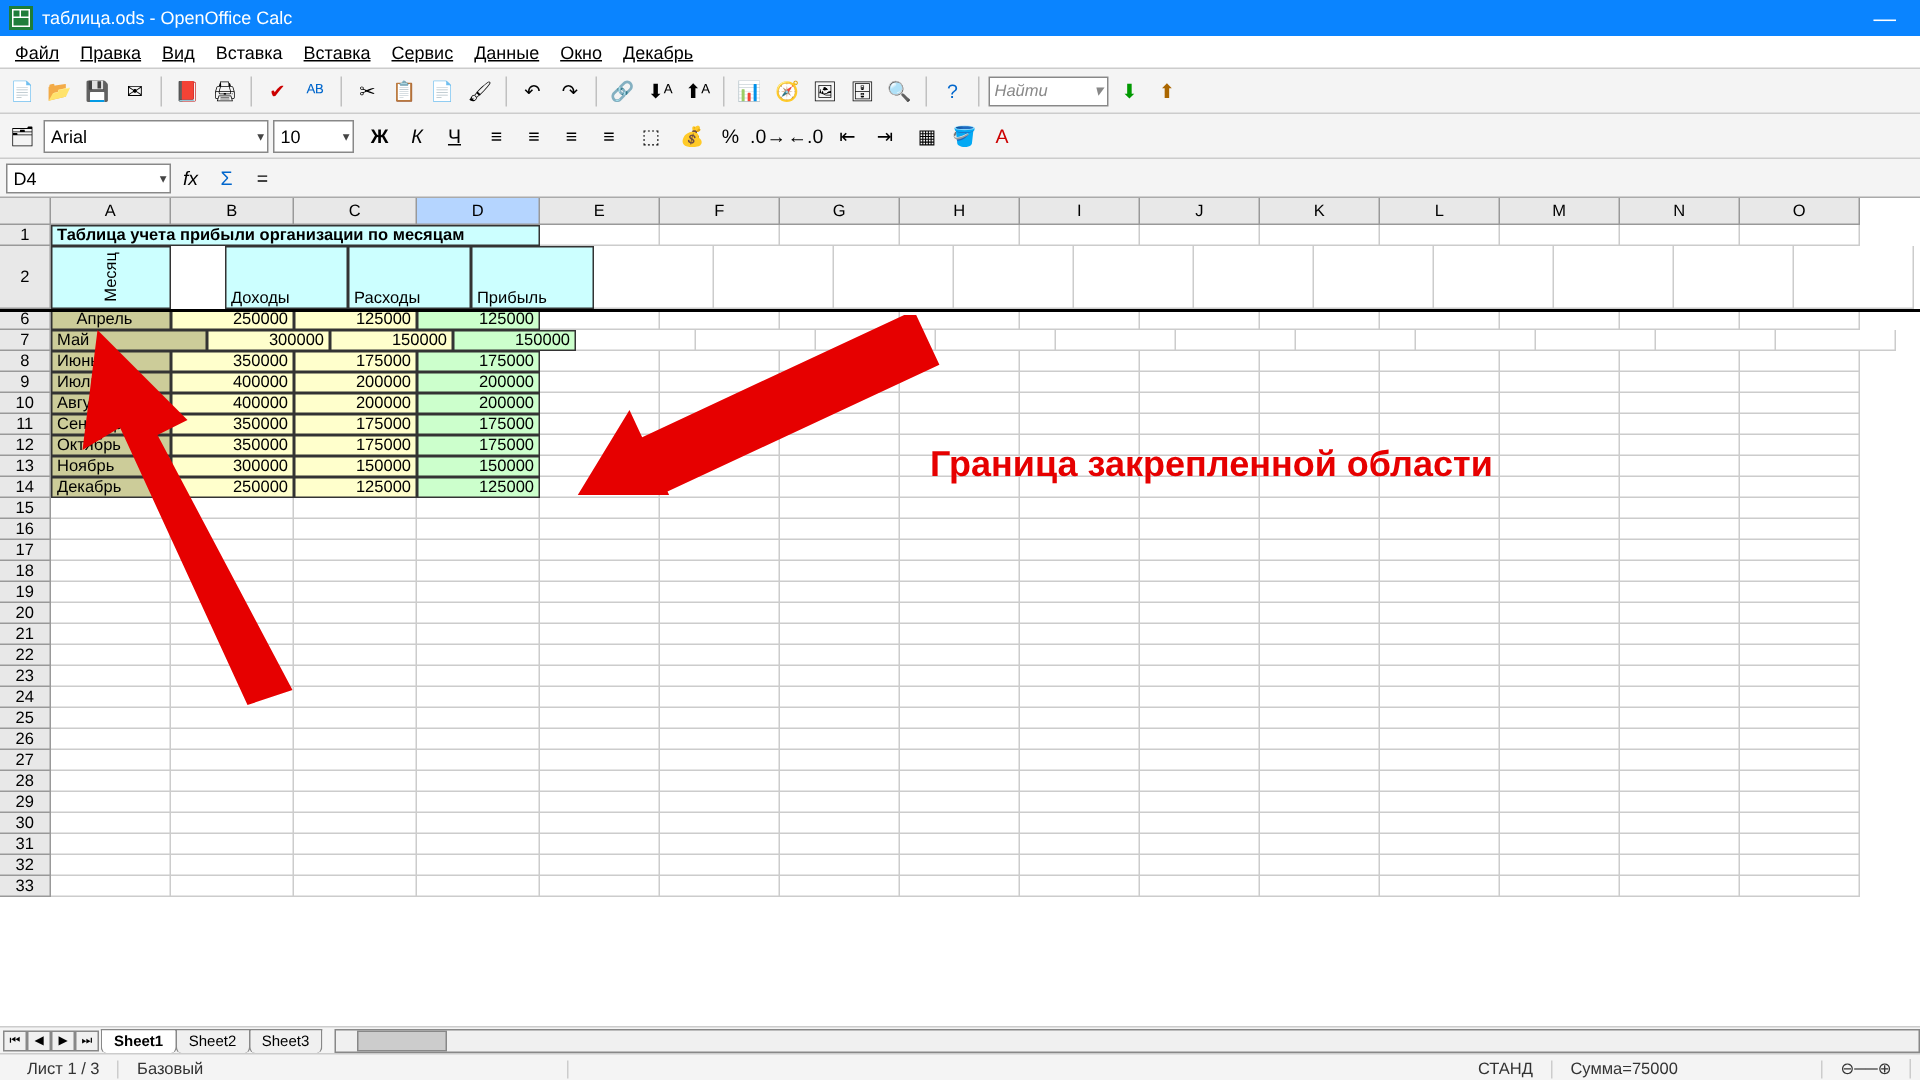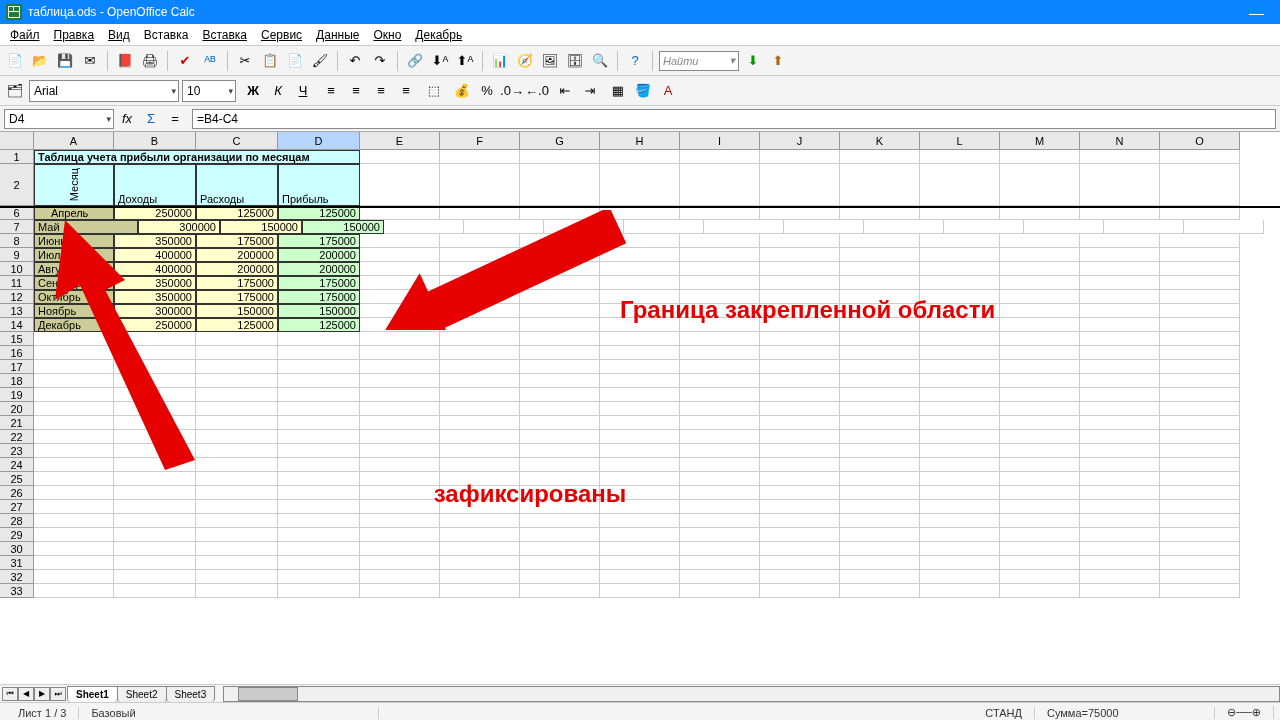--- a/index.html
+++ b/index.html
@@ -162,23 +162,20 @@
 </div>
 
 <div class="formularow">
   <div class="cellref">
       <span>D4</span>
       <span class="arrow">▾</span>
     </div>
   <span class="tbtn" style="font-style:italic;">fx</span>
   <span class="tbtn" style="color:#06c;">Σ</span>
   <span class="tbtn">=</span>
-  <div class="formula-input">
-      <span>=B4-C4</span>
-    </div>
 </div>
 
 <div class="sheet">
   <div class="corner"></div>
   <div class="colhdrs" id="colhdrs">
       <div class="colhdr" style="width: 80px;">A</div>
       <div class="colhdr" style="width: 82px;">B</div>
       <div class="colhdr" style="width: 82px;">C</div>
       <div class="colhdr sel" style="width: 82px;">D</div>
       <div class="colhdr" style="width: 80px;">E</div>
@@ -237,21 +234,21 @@
         <div class="cell " style="width: 80px; height: 14px;"></div>
         <div class="cell " style="width: 80px; height: 14px;"></div>
         <div class="cell " style="width: 80px; height: 14px;"></div>
         <div class="cell " style="width: 80px; height: 14px;"></div>
         <div class="cell " style="width: 80px; height: 14px;"></div>
       </div>
       <div class="row">
         <div class="cell hdr2" style="width: 80px; height: 42px; justify-content: center;">
           <span class="vtext">Месяц</span>
         </div>
-        <div class="cell hdr2" style="width: 82px; height: 42px; align-items: flex-end;">Доходы</div>
+        <div class="cell hdr2" style="width: 82px; height: 42px; align-items: flex-end; margin-left: 36px;">Доходы</div>
         <div class="cell hdr2" style="width: 82px; height: 42px; align-items: flex-end;">Расходы</div>
         <div class="cell hdr2" style="width: 82px; height: 42px; align-items: flex-end;">Прибыль</div>
         <div class="cell " style="width: 80px; height: 42px;"></div>
         <div class="cell " style="width: 80px; height: 42px;"></div>
         <div class="cell " style="width: 80px; height: 42px;"></div>
         <div class="cell " style="width: 80px; height: 42px;"></div>
         <div class="cell " style="width: 80px; height: 42px;"></div>
         <div class="cell " style="width: 80px; height: 42px;"></div>
         <div class="cell " style="width: 80px; height: 42px;"></div>
         <div class="cell " style="width: 80px; height: 42px;"></div>
@@ -771,14 +768,13 @@
 
 <svg class="arrow" style="left:370px; top:210px;" width="260" height="120">
   <polygon points="260,90 60,90 60,110 0,70 60,30 60,50 260,50" fill="#e60000" transform="rotate(-25 130 70)"></polygon>
 </svg>
 <div class="annot red-text" style="left:620px; top:296px;">Граница закрепленной области</div>
 
 <svg class="arrow" style="left:35px; top:220px;" width="200" height="260">
   <polygon points="160,240 70,70 90,60 30,0 20,80 45,65 130,250" fill="#e60000"></polygon>
 </svg>
 <div class="annot" style="left:80px; top:480px; text-align:center; width:900px;">
-  <div class="red-text">зафиксированы</div>
 </div>
 
 </body></html>

